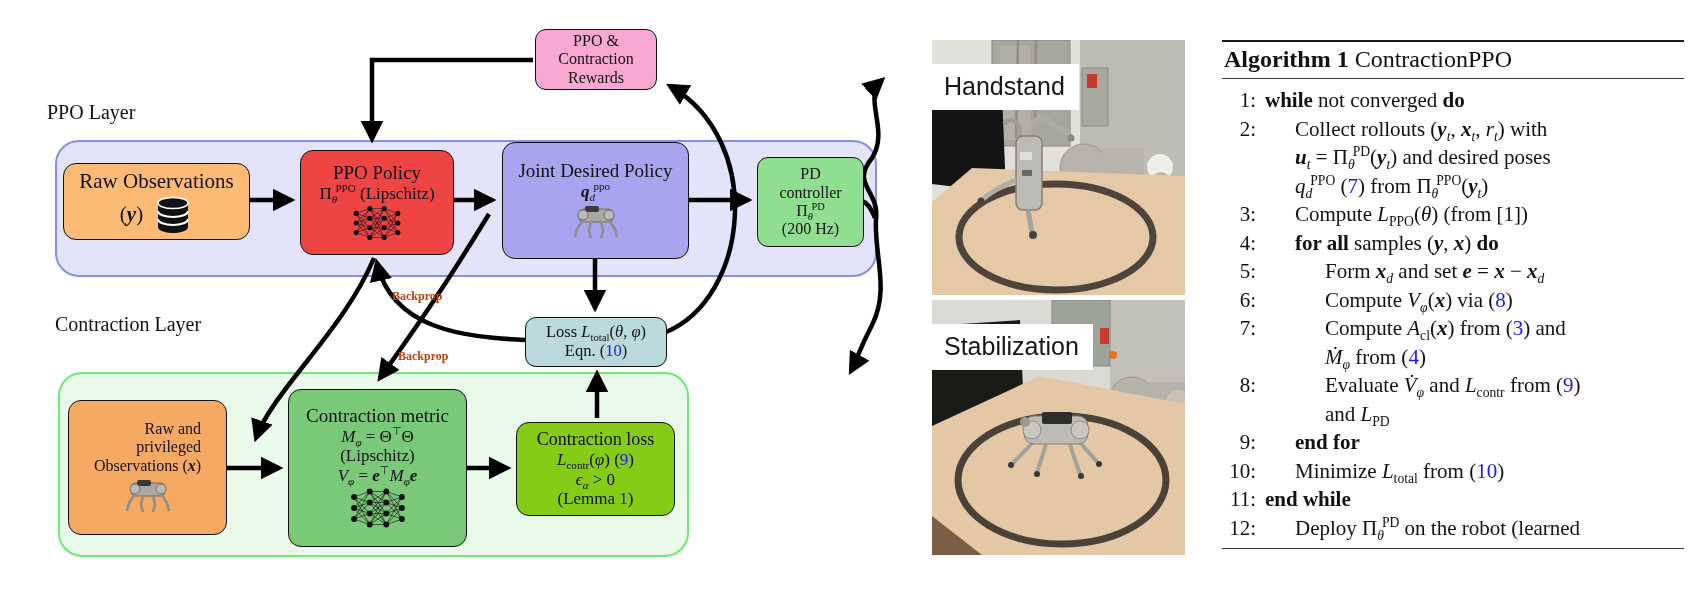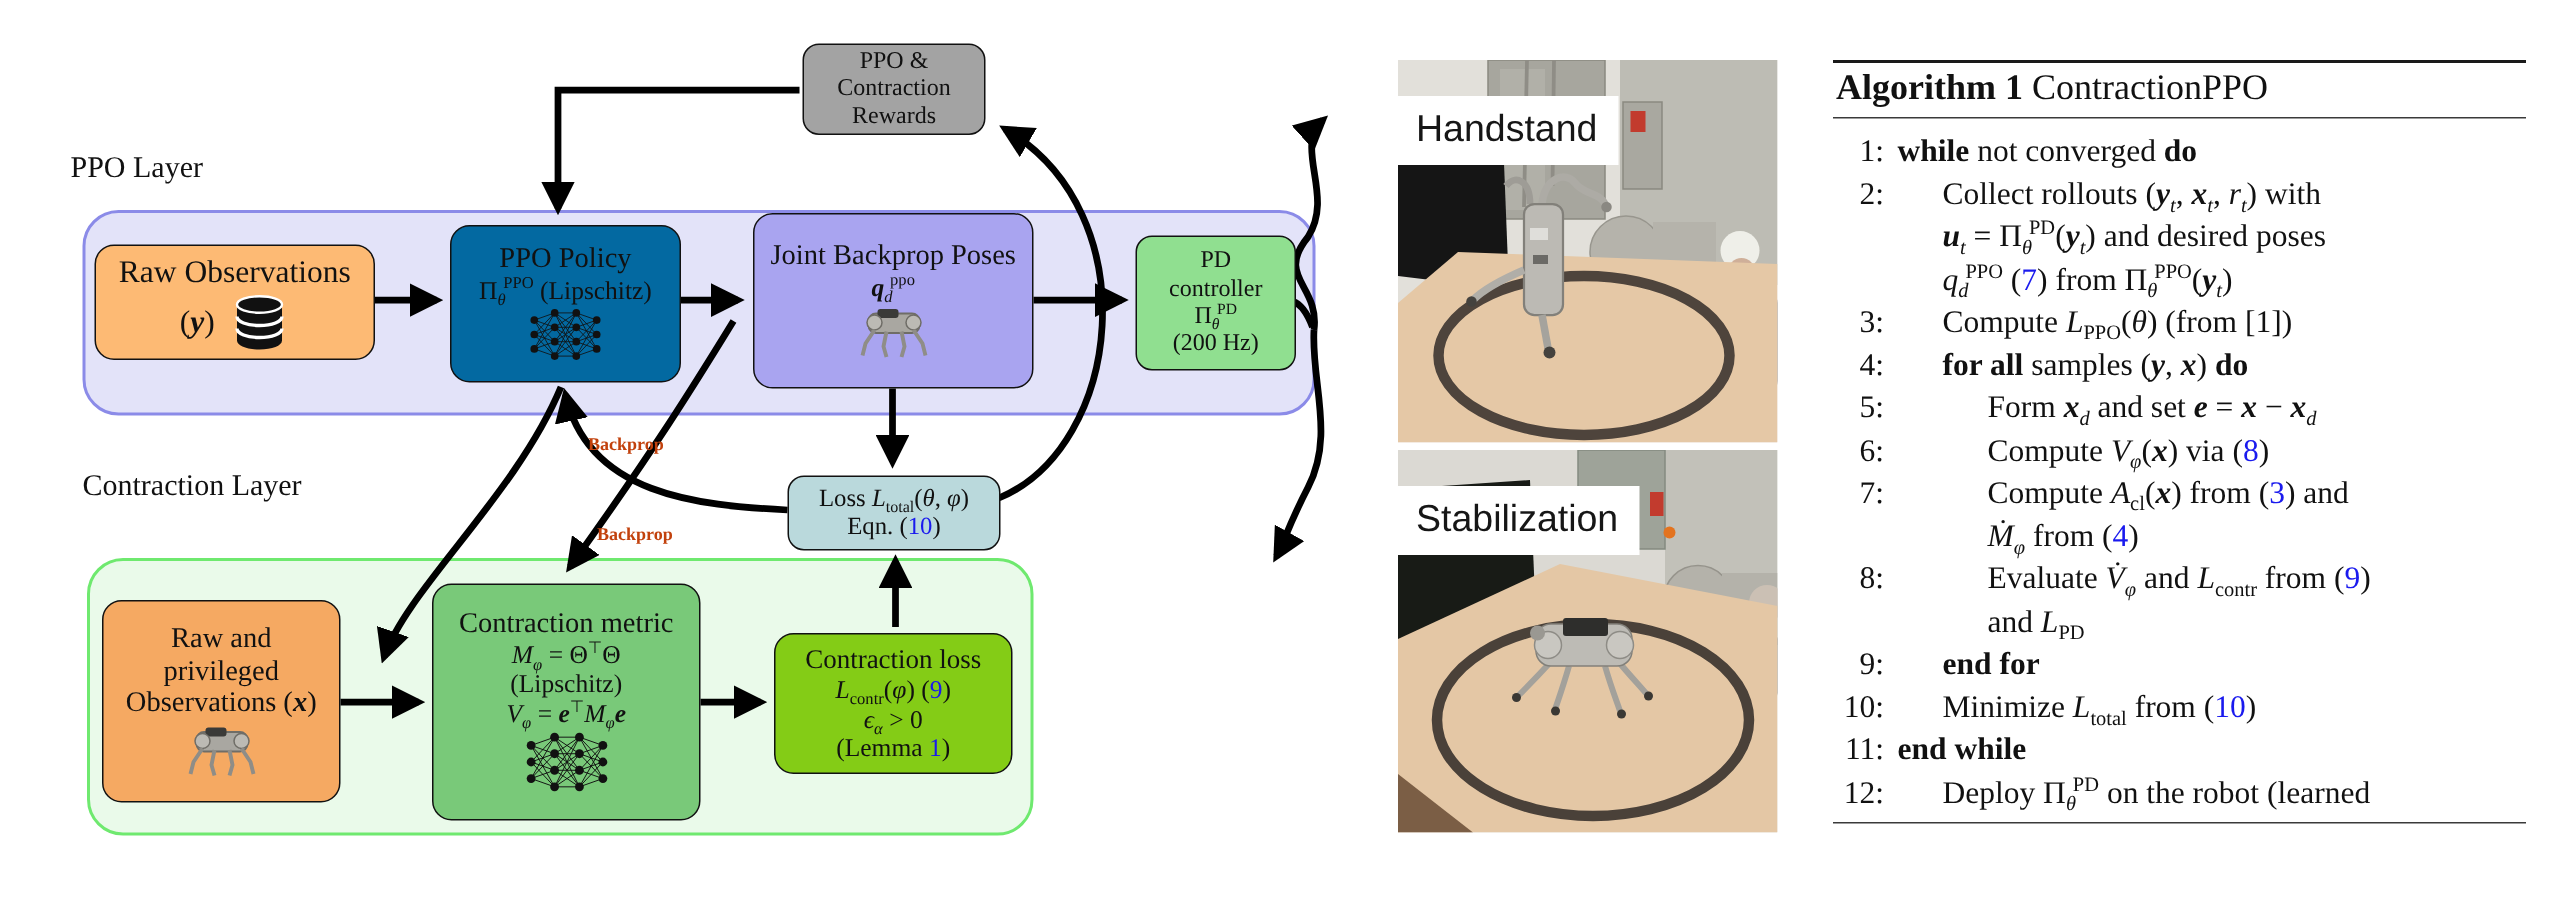--- a/index.html
+++ b/index.html
@@ -15,33 +15,33 @@
   .lbl-ppo{left:47px;top:101px;}
   .lbl-con{left:55px;top:313px;}
   .lbl-backprop{position:absolute;font-size:12px;color:#c2410c;z-index:6;font-weight:bold;}
   .bp1{left:392px;top:289px;}
   .bp2{left:398px;top:349px;}
 
   
   .bx{position:absolute;border:1.8px solid #111;border-radius:13px;display:flex;flex-direction:column;
       align-items:center;justify-content:center;text-align:center;z-index:5;line-height:1.15;}
   .bx .bxline{white-space:nowrap;}
-  .bx-rewards{left:535px;top:29px;width:120px;height:59px;background:#a3a3a3;font-size:16px;border-radius:11px;}
+  .bx-rewards{left:535px;top:29px;width:120px;height:59px;background:#f9a8d4;font-size:16px;border-radius:11px;}
   .bx-rawobs{left:63px;top:163px;width:185px;height:75px;background:#fdba74;font-size:21px;}
-  .bx-policy{left:300px;top:150px;width:152px;height:103px;background:#0369a1;font-size:17px;}
+  .bx-policy{left:300px;top:150px;width:152px;height:103px;background:#ef4444;font-size:17px;}
   .bx-policy .bxline:first-child{font-size:19px;}
   .bx-jdp{left:502px;top:142px;width:185px;height:115px;background:#a9a4f0;font-size:17px;}
   .bx-jdp .bxline:first-child{font-size:19px;}
   .bx-pd{left:757px;top:157px;width:105px;height:88px;background:#90df90;font-size:16px;border-radius:11px;}
   .bx-loss{left:525px;top:317px;width:140px;height:48px;background:#bad9dc;font-size:16.5px;border-radius:11px;}
   .bx-metric{left:288px;top:389px;width:177px;height:156px;background:#79c979;font-size:17px;}
   .bx-metric .bxline:first-child{font-size:19px;}
   .bx-closs{left:516px;top:422px;width:157px;height:92px;background:#84cc16;font-size:17px;}
   .bx-closs .bxline:first-child{font-size:18px;}
-  .bx-rawpriv{left:68px;top:400px;width:157px;height:133px;background:#f5a962;font-size:19px;}
+  .bx-rawpriv{left:68px;top:400px;width:157px;height:133px;background:#f5a962;font-size:16px;text-align:right;}
 
   .rawobs-row{display:flex;align-items:center;gap:10px;margin-top:2px;}
   .icon-db{width:40px;height:38px;}
   .icon-nn{width:60px;height:46px;}
   .icon-nn-sm{width:54px;height:40px;}
   .icon-robot{width:58px;height:40px;}
 
   
   .b{font-weight:bold;}
   .i{font-style:italic;}
@@ -182,21 +182,21 @@
         <circle cx="41" cy="31" r="3.2" fill="#111"></circle>
         <circle cx="41" cy="43" r="3.2" fill="#111"></circle>
         <circle cx="58" cy="13" r="3.2" fill="#111"></circle>
         <circle cx="58" cy="25" r="3.2" fill="#111"></circle>
         <circle cx="58" cy="37" r="3.2" fill="#111"></circle>
       </svg></div>
 </div>
 
 <div class="bx bx-jdp">
   <div>
-      <div class="bxline"><span class="">Joint Backprop Poses</span></div>
+      <div class="bxline"><span class="">Joint Desired Policy</span></div>
       <div class="bxline"><span class="bi">q</span><sub class="sub i">d</sub><sup class="sup">ppo</sup></div>
     </div>
   <svg class="icon-robot" viewBox="0 0 58 40">
     <rect x="12" y="8" width="34" height="13" rx="5" fill="#a9a7a1" stroke="#6f6d67" stroke-width="1.2"></rect>
     <rect x="18" y="5" width="14" height="6" rx="2" fill="#3a3a38"></rect>
     <circle cx="16" cy="14" r="5" fill="#bcbab4" stroke="#6f6d67"></circle>
     <circle cx="42" cy="14" r="5" fill="#bcbab4" stroke="#6f6d67"></circle>
     <path d="M16 19 L10 28 L8 36" fill="none" stroke="#8f8d87" stroke-width="2.6"></path>
     <path d="M24 20 L22 30 L24 37" fill="none" stroke="#8f8d87" stroke-width="2.6"></path>
     <path d="M42 19 L48 28 L50 36" fill="none" stroke="#8f8d87" stroke-width="2.6"></path>

